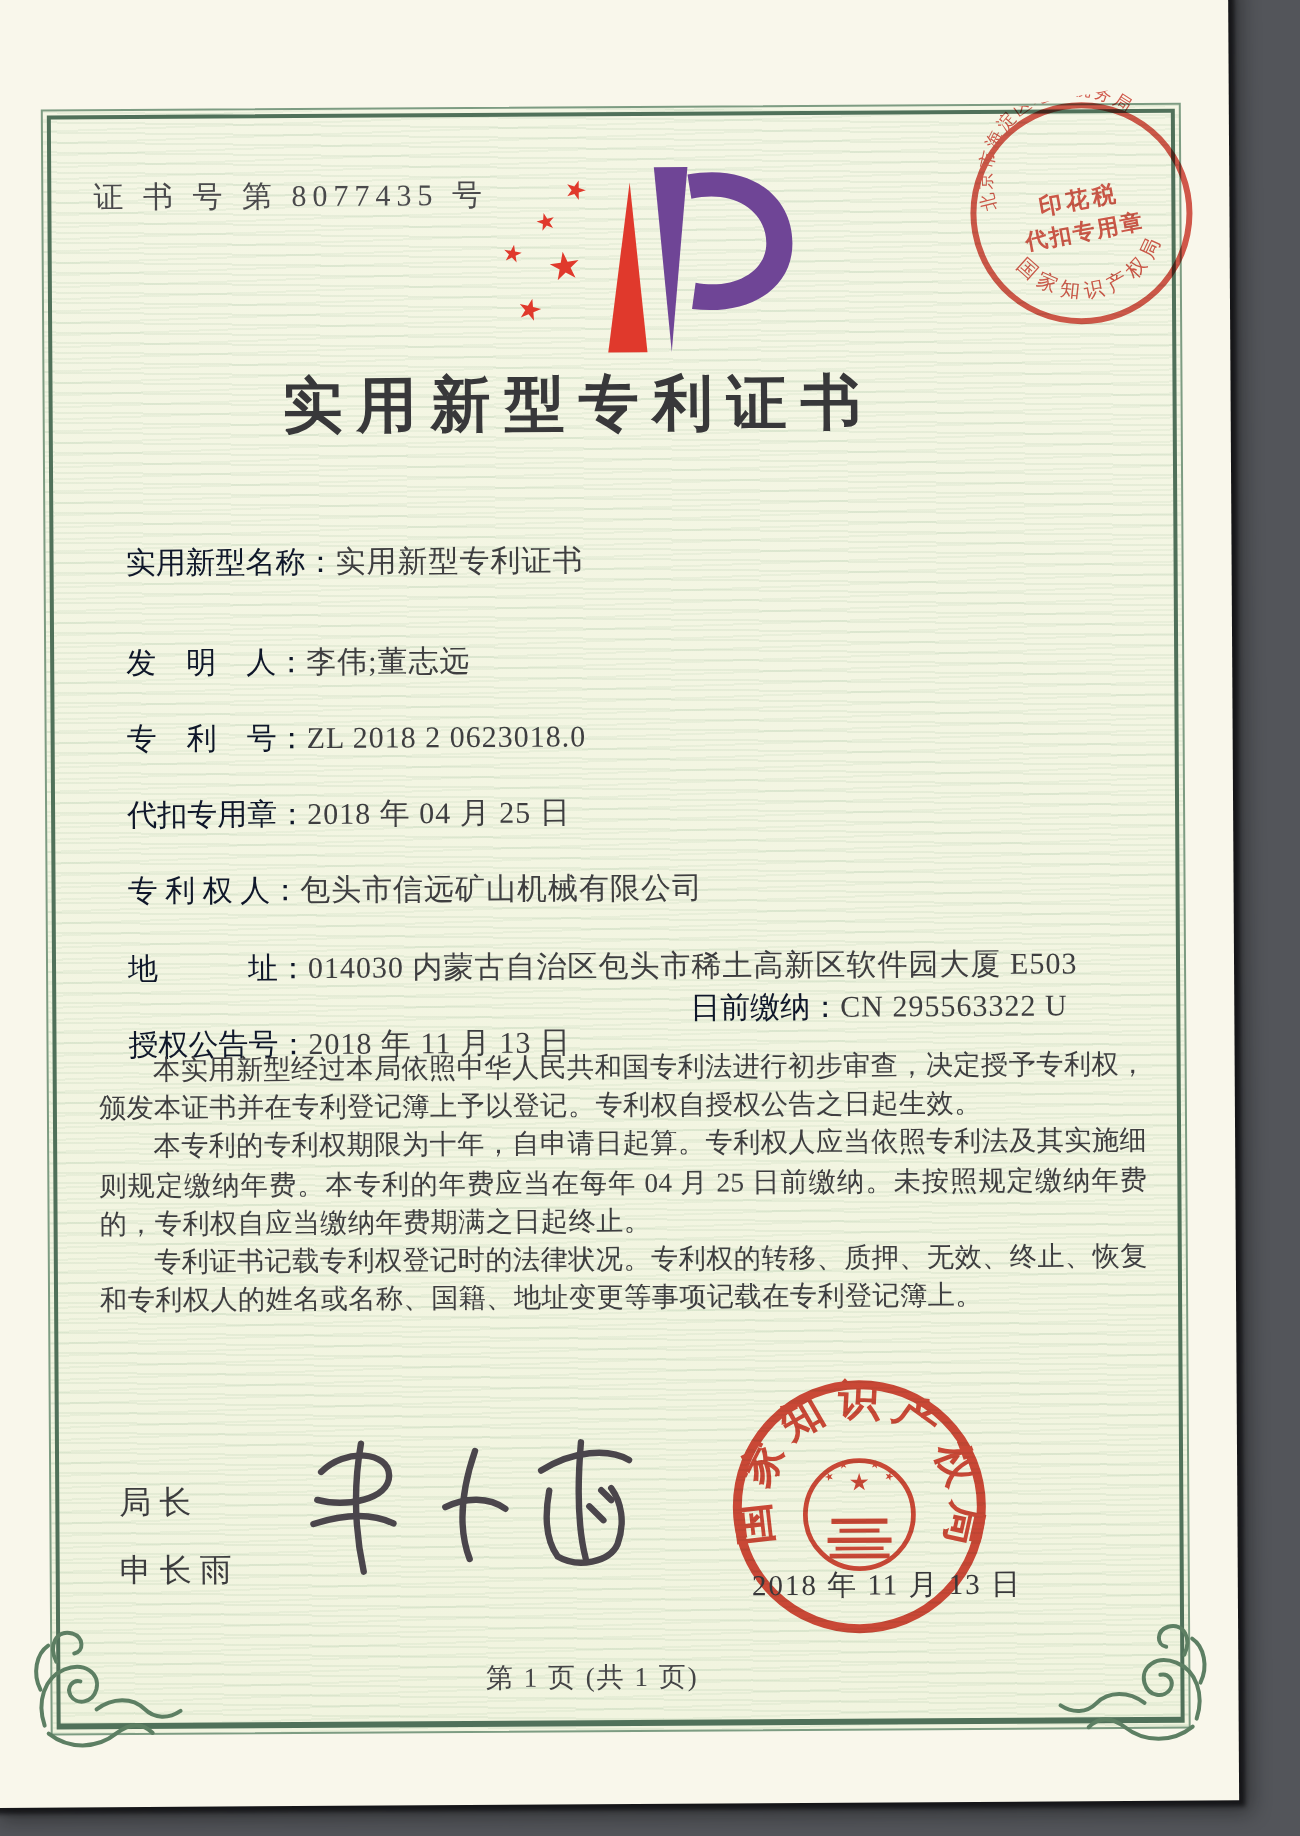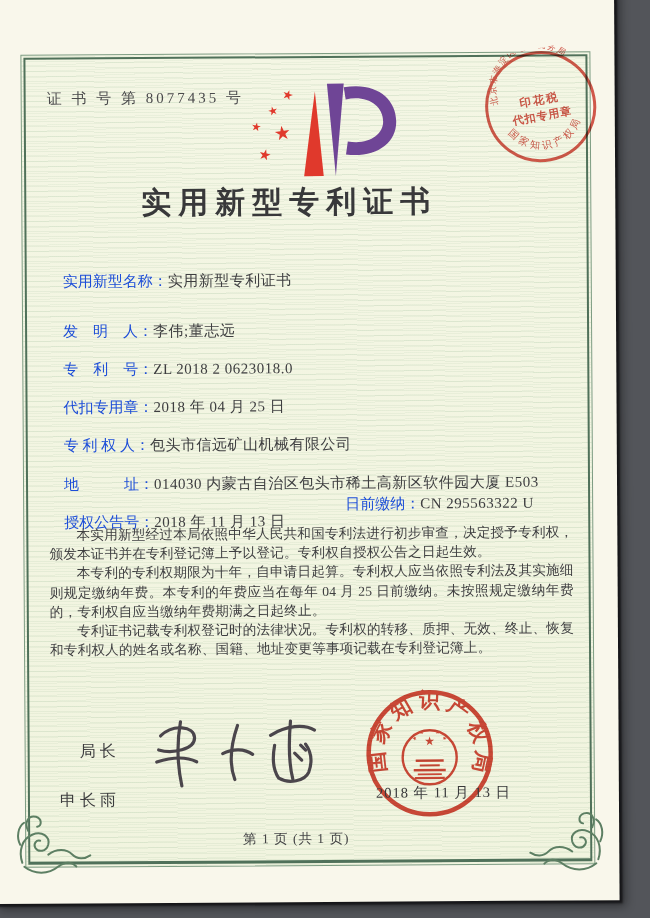--- a/index.html
+++ b/index.html
@@ -36,31 +36,31 @@
   }
   .logo{position:absolute;left:240px;top:92px;width:178px;height:112px;}
   .title{
     position:absolute;left:0;right:26px;top:194px;margin:0;
     text-align:center;font-size:30px;font-weight:600;letter-spacing:7px;
     color:#38383a;
   }
   .frow{position:absolute;left:58px;right:40px;font-size:15px;color:#3e3e40;white-space:pre;}
   .fr0{top:266px}.fr1{top:316px}.fr2{top:354px}.fr3{top:392px}
   .fr4{top:430px}.fr5{top:469px}.fr6{top:507px}
-  .flabel{color:#1d4ed8;}
+  .flabel{color:#0f172a;}
   .fvalue{letter-spacing:.5px;}
   .grant-no{position:absolute;left:296px;top:0;}
   .body-text{
     position:absolute;left:58px;right:44px;top:536px;
     font-size:13.6px;line-height:19.2px;color:#3e3e40;
     text-align:justify;letter-spacing:.2px;
   }
   .body-text p{margin:0;text-indent:2em;}
-  .officer{position:absolute;left:67px;top:752px;font-size:16px;color:#3c3c3e;letter-spacing:4px;text-align:right;}
-  .officer .name{margin-top:28px;}
+  .officer{position:absolute;left:67px;top:752px;font-size:16px;color:#3c3c3e;letter-spacing:4px;}
+  .officer .name{margin-top:13px;}
   .signature{position:absolute;left:150px;top:722px;width:200px;height:92px;opacity:.85;}
   .seal-main{position:absolute;left:371px;top:700px;width:132px;height:132px;
     mix-blend-mode:multiply;opacity:.92;}
   .seal-date{
     position:absolute;left:383px;top:796px;font-size:14.5px;color:#38383a;
     letter-spacing:1px;z-index:3;
   }
   .seal-tax{position:absolute;left:494px;top:62px;width:116px;height:116px;
     transform:rotate(-10deg);mix-blend-mode:multiply;opacity:.88;}
   .footer{

